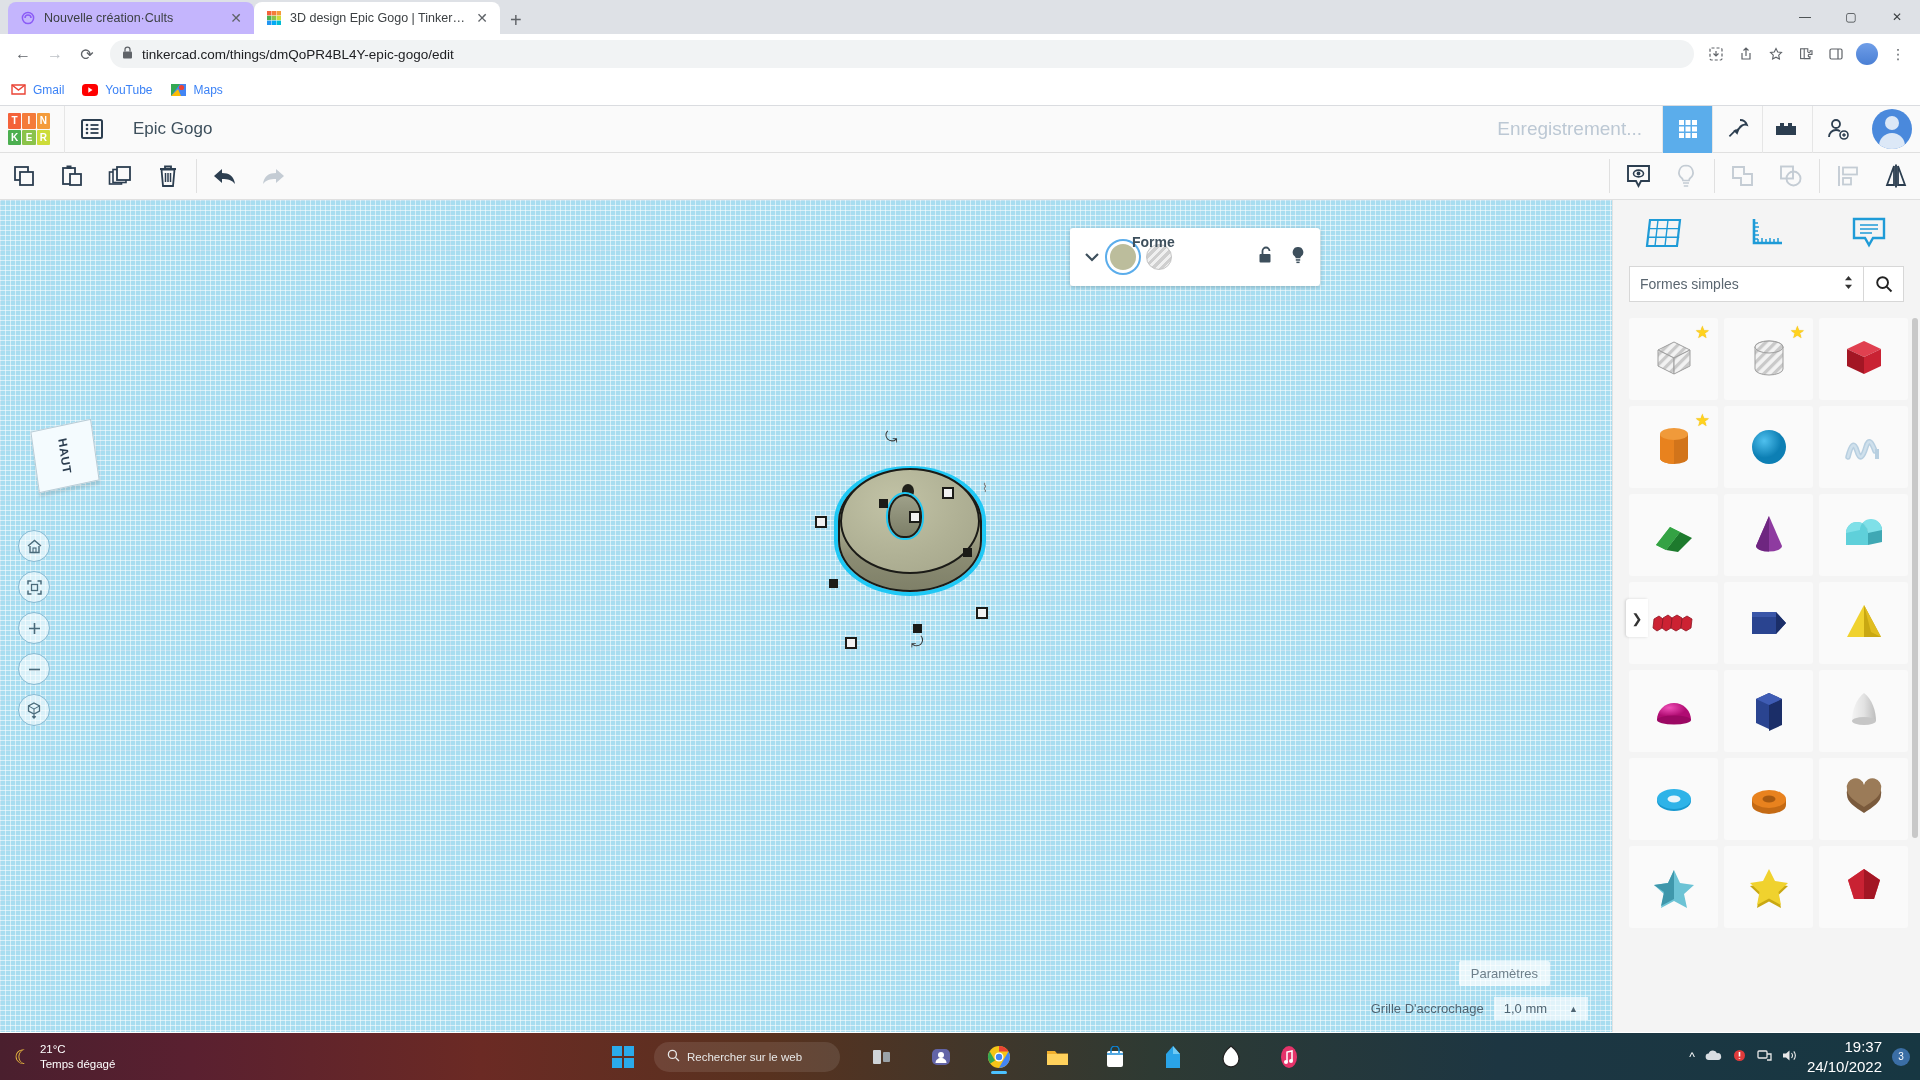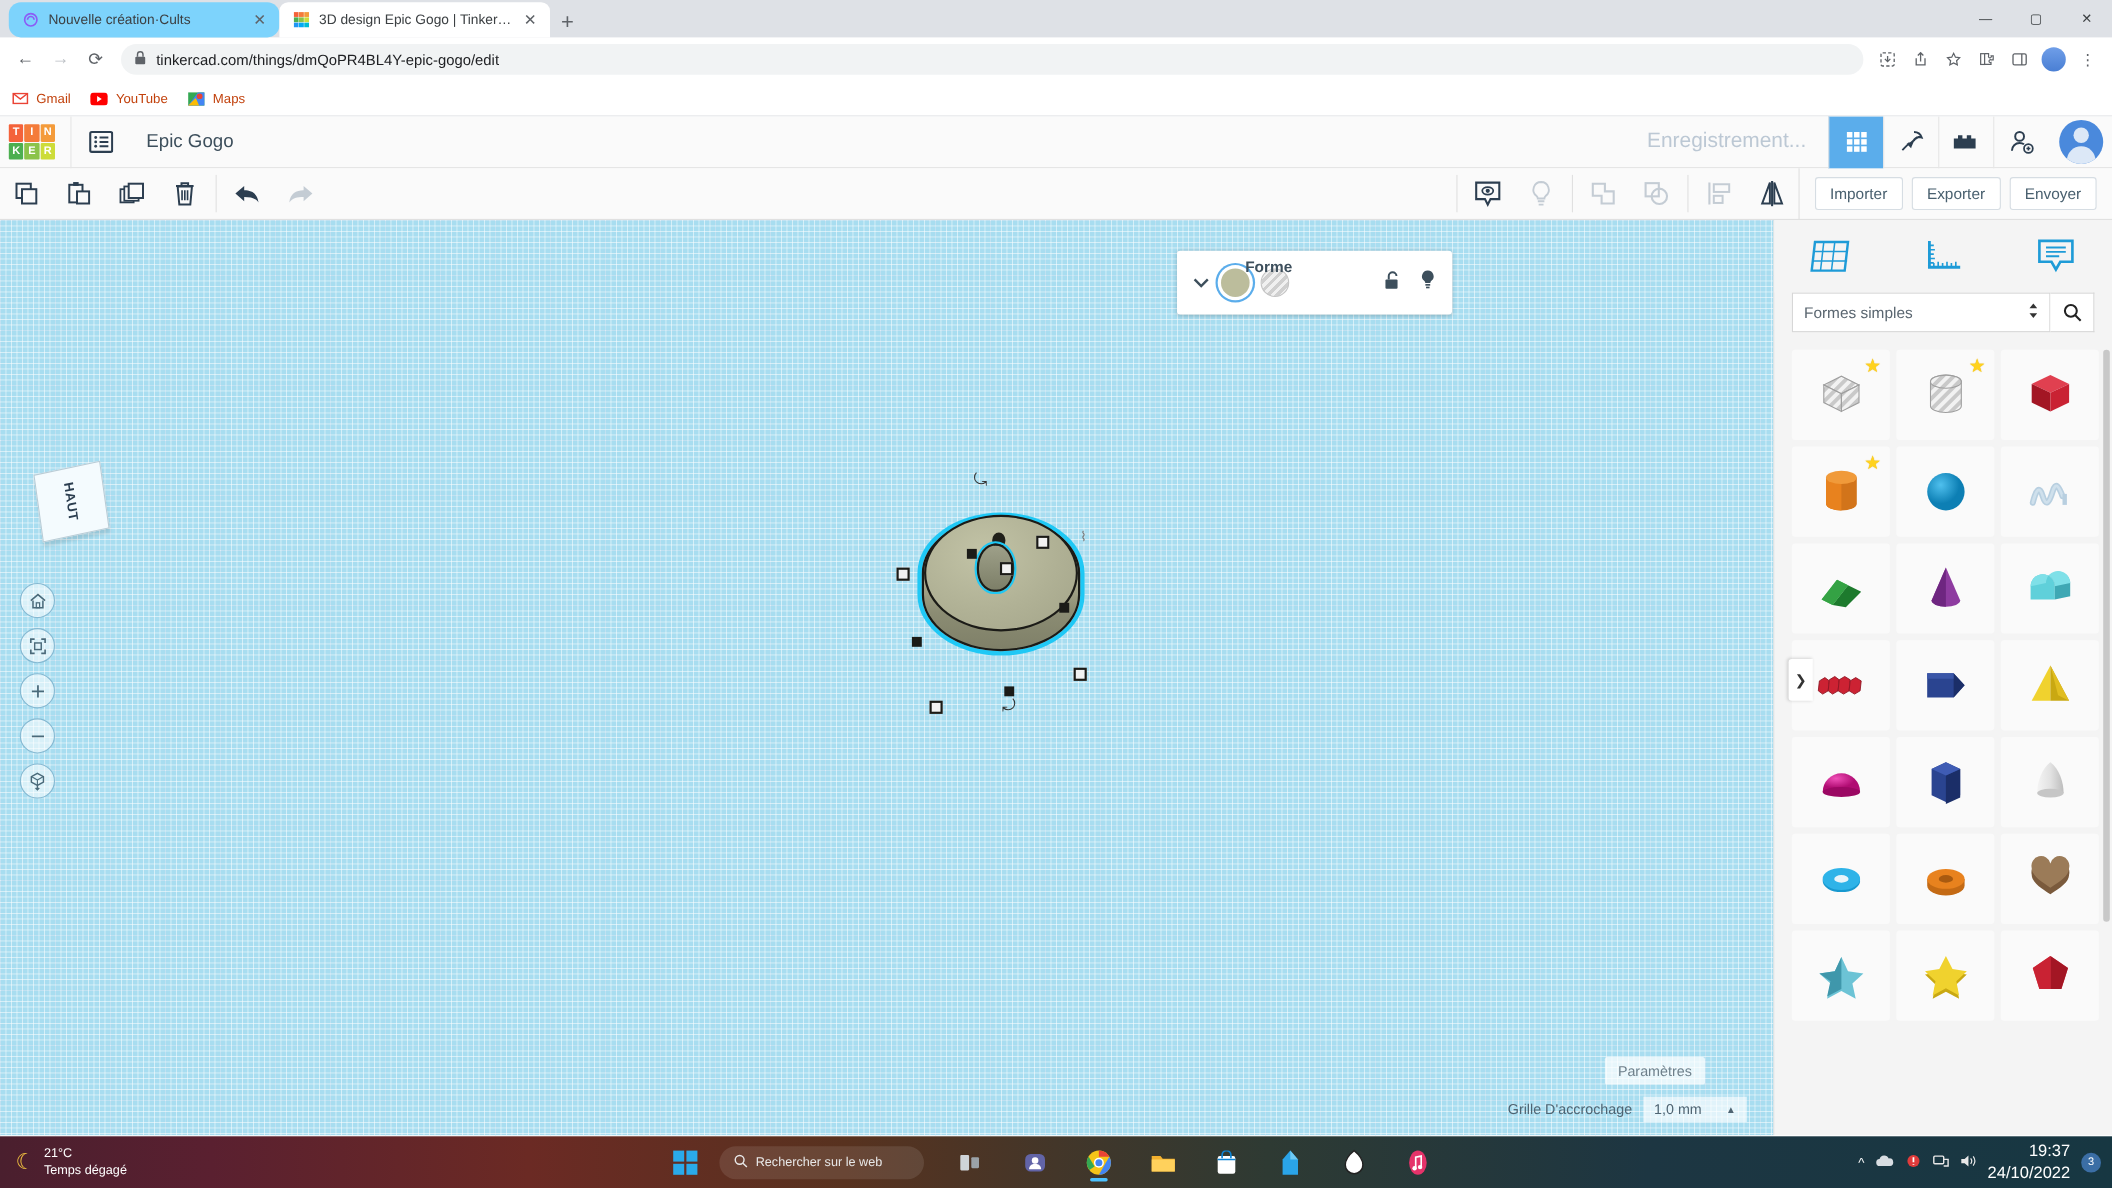--- a/index.html
+++ b/index.html
@@ -19,21 +19,21 @@
     position: relative;
   }
   .tab {
     height: 32px; width: 246px;
     display: flex; align-items: center; gap: 8px;
     padding: 0 10px 0 12px;
     border-radius: 8px 8px 0 0;
     font-size: 12px; color: #3c4043;
     position: relative;
   }
-  .tab.inactive { background: #7dd3fc; border-radius: 11px; }
+  .tab.inactive { background: #c4b5fd; }
   .tab.active { background: #fff; }
   .tab-favicon { width: 16px; height: 16px; flex: 0 0 16px; display: flex; align-items: center; justify-content: center; }
   .tab-title {
     flex: 1; white-space: nowrap; overflow: hidden;
     text-overflow: ellipsis; font-size: 12.5px;
   }
   .tab-close { font-size: 14px; color: #5f6368; width: 16px; text-align: center; line-height: 1; }
   .newtab { font-size: 20px; color: #5f6368; margin-left: 10px; margin-bottom: 4px; line-height: 1; }
   .winbtns {
     position: absolute; right: 0; top: 0; height: 34px;
@@ -53,21 +53,21 @@
     margin: 0 6px; font-size: 13.5px; color: #202124;
   }
   .omni-icons { display: flex; align-items: center; gap: 2px; }
   .omni-icon { width: 28px; height: 28px; display:flex; align-items:center; justify-content:center; color:#5f6368; font-size: 14px; }
   .profilepic { width: 22px; height: 22px; border-radius: 50%; background: linear-gradient(#6f9ee8,#4a7fd4); margin: 0 4px; }
 
   .bookmarks {
     height: 32px; background: #fff; border-bottom: 1px solid #dadce0;
     display: flex; align-items: center; padding: 0 10px; gap: 18px;
   }
-  .bmk { display: flex; align-items: center; gap: 7px; font-size: 12px; color: #c2410c; }
+  .bmk { display: flex; align-items: center; gap: 7px; font-size: 12px; color: #3b82f6; }
   .bmk-ico { width: 16px; height: 16px; display:flex; align-items:center; justify-content:center; font-size: 11px; }
 
   
   .tc { position: relative; width: 1920px; height: 926px; background: #fff; }
 
   .tc-header {
     height: 47px; background: #fafafa; border-bottom: 1px solid #e0e0e0;
     display: flex; align-items: center;
   }
   .tc-logo {
@@ -540,25 +540,20 @@
               <rect x="7" y="2.5" width="14" height="7" fill="none" stroke="#c4ccd4" stroke-width="1.8"></rect>
               <rect x="7" y="13" width="8" height="6.5" fill="none" stroke="#c4ccd4" stroke-width="1.8"></rect>
             </svg>
         </div>
         <div class="tb-btn">
           <svg width="26" height="24" viewBox="0 0 26 24">
               <path d="M11 2L4 21h7z" fill="none" stroke="#2c3e50" stroke-width="1.8"></path>
               <line x1="13" y1="0.5" x2="13" y2="23.5" stroke="#2c3e50" stroke-width="1.9"></line>
               <path d="M15 2l7 19h-7z" fill="none" stroke="#2c3e50" stroke-width="1.8"></path>
             </svg>
-        </div>
-        <div class="tb-actions">
-          <div class="act-btn">Importer</div>
-          <div class="act-btn">Exporter</div>
-          <div class="act-btn">Envoyer</div>
         </div>
       </div>
     </div>
 
     <div class="tc-body">
 
       <div class="viewport">
 
         <div class="viewcube">
           <span>HAUT</span>

